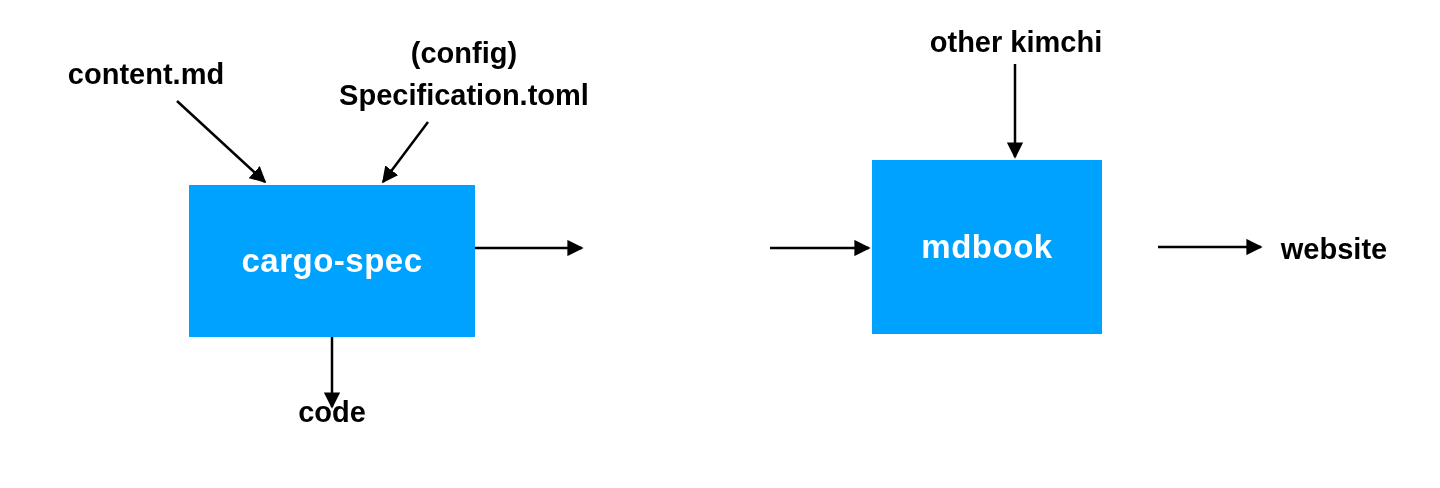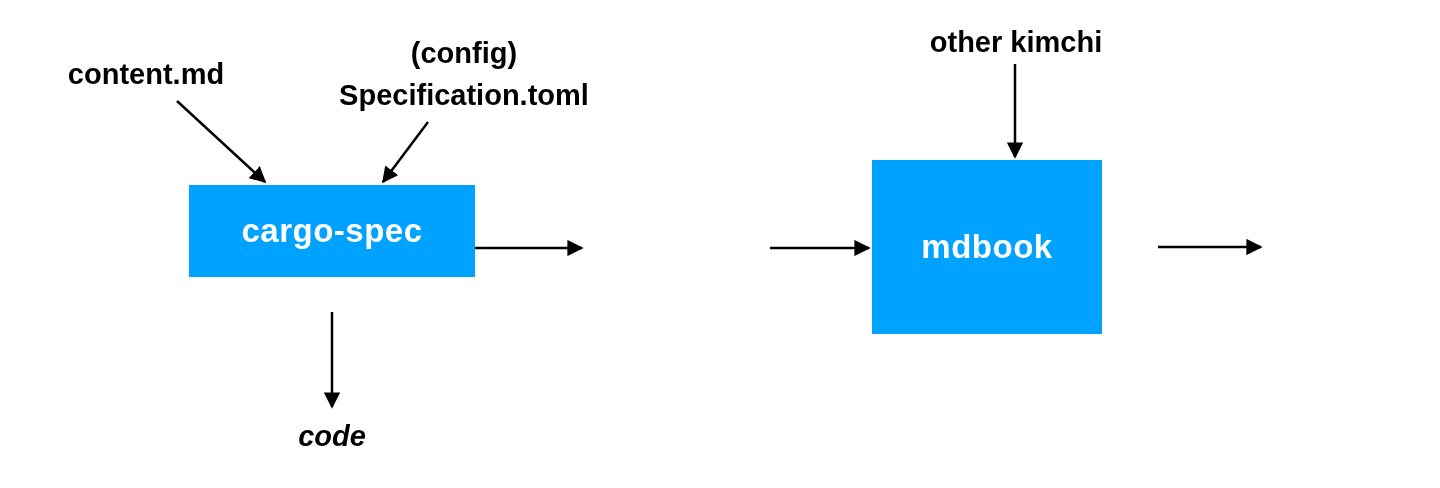--- a/index.html
+++ b/index.html
@@ -32,40 +32,40 @@
     position: absolute;
     display: flex;
     align-items: center;
     justify-content: center;
     background: var(--node-fill, #00A2FF);
     color: var(--node-text, #ffffff);
     font-weight: 700;
     font-size: 33px;
     letter-spacing: 0.5px;
   }
-  .node-cargo-spec { left: 189px; top: 185px; width: 286px; height: 92px; }
+  .node-cargo-spec { left: 189px; top: 185px; width: 286px; height: 152px; }
   .node-mdbook     { left: 872px; top: 160px; width: 230px; height: 174px; }
 
   
   .lbl {
     position: absolute;
     transform: translateX(-50%);
     color: var(--label-text, #000000);
     font-weight: 700;
     font-size: 29px;
     line-height: 36px;
     white-space: nowrap;
     text-align: center;
   }
   .lbl-template      { left: 146px;  top: 56px; }
   .lbl-spec          { left: 464px;  top: 32px; line-height: 42px; }
   .lbl-other-content { left: 1016px; top: 24px; }
   .lbl-kimchi        { left: 673px;  top: 231px; }
   .lbl-website       { left: 1334px; top: 231px; }
-  .lbl-code          { left: 332px;  top: 418px; font-style: italic; }
+  .lbl-code          { left: 332px;  top: 394px; }
 </style>
 </head>
 <body>
 
 <div class="canvas">
 
   <svg class="arrows" viewBox="0 0 1440 488" xmlns="http://www.w3.org/2000/svg">
     <defs>
       <marker id="ah" viewBox="0 0 10 10" refX="9" refY="5" markerWidth="6.5" markerHeight="6.5" orient="auto-start-reverse">
         <path class="arrowhead-path" d="M 0 0 L 10 5 L 0 10 z"></path>
@@ -90,16 +90,17 @@
   <div class="lbl lbl-template">content.md</div>
 
   <div class="lbl lbl-spec">
     <div>(config)</div>
     <div>Specification.toml</div>
   </div>
 
   <div class="lbl lbl-other-content">other kimchi</div>
 
 
+  <div class="lbl lbl-website">website</div>
 
   <div class="lbl lbl-code">code</div>
 
 </div>
 
 </body></html>

